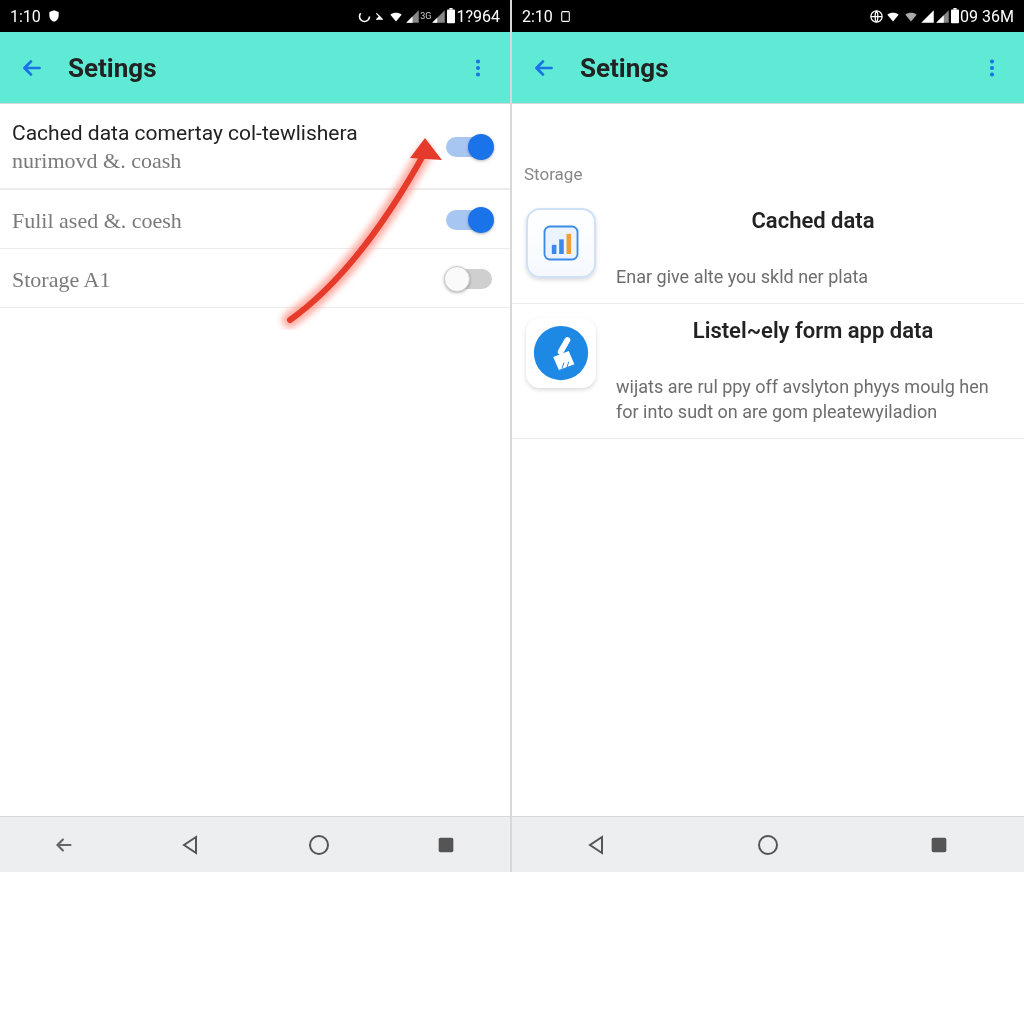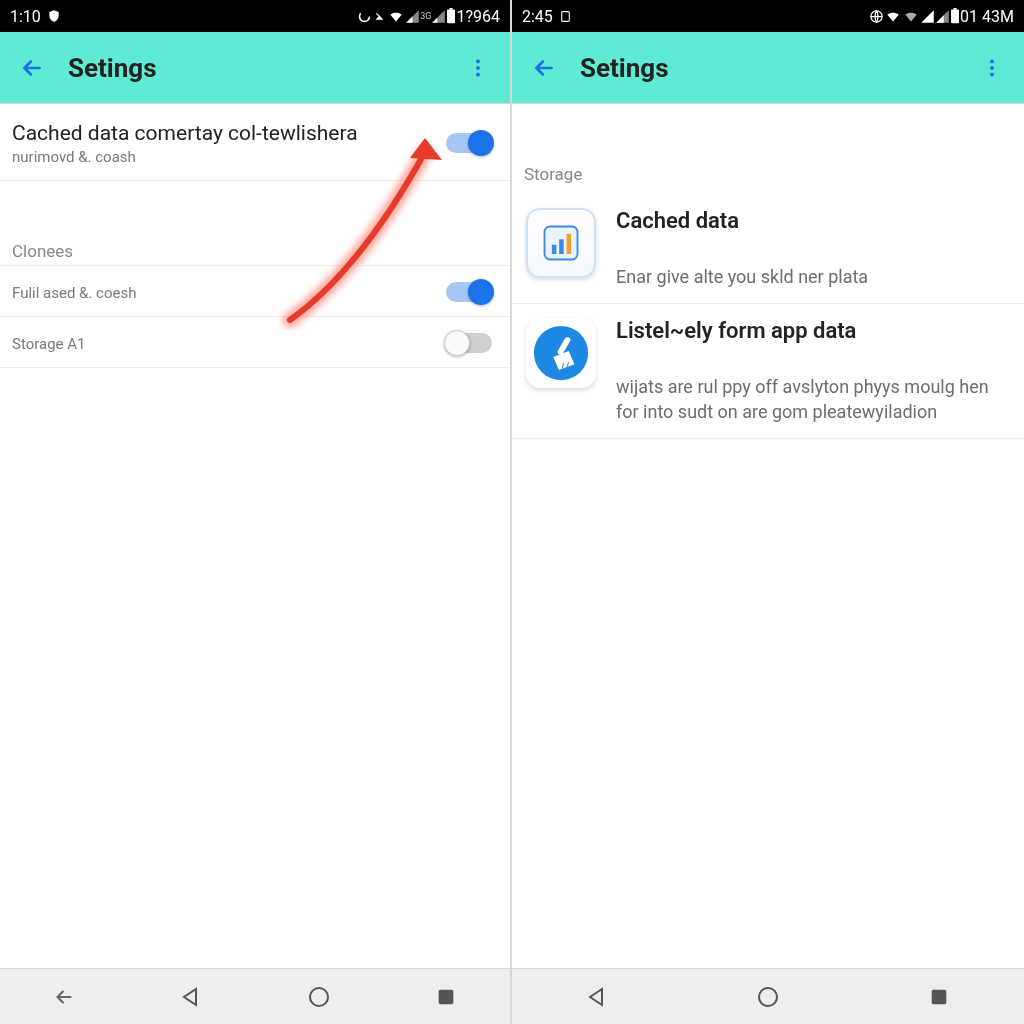--- a/index.html
+++ b/index.html
@@ -6,21 +6,21 @@
   body {
     font-family: Roboto, "Helvetica Neue", Arial, sans-serif;
     background: #fff;
     width: 1024px;
     height: 1024px;
     overflow: hidden;
     display: flex;
   }
   .phone {
     width: 512px;
-    height: 1024px;
+    height: 872px;
     display: flex;
     flex-direction: column;
     background: #fff;
     position: relative;
   }
   .phone-left { border-right: 2px solid #d8d8d8; }
   
   .status-bar {
     height: 32px;
     background: #000;
@@ -78,23 +78,24 @@
     align-items: center;
     border-bottom: 1px solid #ececec;
   }
   .setting-text { flex: 1; padding-right: 10px; }
   .setting-title {
     font-size: 21px;
     color: #222;
     line-height: 1.25;
   }
   .setting-sub {
-    font-size: 15px;
+    font-size: 22px;
     color: #7a7a7a;
     margin-top: 2px;
+    font-family: Liberation Serif, serif;
   }
   .section-label {
     font-size: 17px;
     color: #888;
     padding: 16px 12px 4px 12px;
     margin-top: 44px;
   }
   
   .toggle {
     width: 46px;
@@ -139,20 +140,21 @@
   }
   .storage-icon.blue-circle-outer {
     background: #fff;
   }
   .storage-text { flex: 1; }
   .storage-title {
     font-size: 22px;
     font-weight: 600;
     color: #222;
     margin-bottom: 4px;
+    text-align: center;
   }
   .storage-sub {
     font-size: 18px;
     color: #6d6d6d;
     line-height: 1.35;
     margin-top: 32px;
   }
   
   .nav-bar {
     height: 56px;
@@ -250,21 +252,20 @@
     <div class="setting-row">
       <div class="setting-text">
         <div class="setting-title">Cached data comertay col-tewlishera</div>
         <div class="setting-sub">nurimovd &amp;. coash</div>
       </div>
       <div class="toggle on">
           <div class="knob"></div>
         </div>
     </div>
 
-    <div class="section-label">Clonees</div>
 
     <div class="setting-row" style="border-top:1px solid #ececec">
       <div class="setting-text">
         <div class="setting-sub">Fulil ased &amp;. coesh</div>
       </div>
       <div class="toggle on">
           <div class="knob"></div>
         </div>
     </div>
 
@@ -309,21 +310,21 @@
       <svg width="22" height="22" viewBox="0 0 24 24" fill="#555">
           <rect x="4" y="4" width="16" height="16" rx="2"></rect>
         </svg>
     </div>
   </div>
 </div>
 
 <div class="phone">
   <div class="status-bar">
     <div class="status-left">
-      <span>2:45</span>
+      <span>2:10</span>
       <span class="status-icon">
         <svg width="13" height="15" viewBox="0 0 24 24" fill="none" stroke="#fff" stroke-width="2">
             <rect x="5" y="3" width="14" height="18" rx="2"></rect>
           </svg>
       </span>
     </div>
     <div class="status-right">
       <span class="status-icon">
         <svg width="15" height="15" viewBox="0 0 24 24" fill="none" stroke="#fff" stroke-width="2">
             <circle cx="12" cy="12" r="9"></circle>
@@ -350,21 +351,21 @@
             <path d="M2 22h20L22 2 2 22z"></path>
             <path d="M2 22h12V10L2 22z" fill="#fff"></path>
           </svg>
       </span>
       <span class="status-icon">
         <svg width="10" height="16" viewBox="0 0 12 20" fill="#fff">
             <rect x="1" y="2" width="10" height="17" rx="1"></rect>
             <rect x="4" y="0" width="4" height="2"></rect>
           </svg>
       </span>
-      <span>01 43M</span>
+      <span>09 36M</span>
     </div>
   </div>
 
   <div class="app-bar">
     <div class="back-btn">
       <svg width="26" height="26" viewBox="0 0 24 24" fill="none" stroke="#1a73e8" stroke-width="2.5" stroke-linecap="round" stroke-linejoin="round">
           <path d="M19 12H5M11 18l-6-6 6-6"></path>
         </svg>
     </div>
     <div class="app-title">Setings</div>

